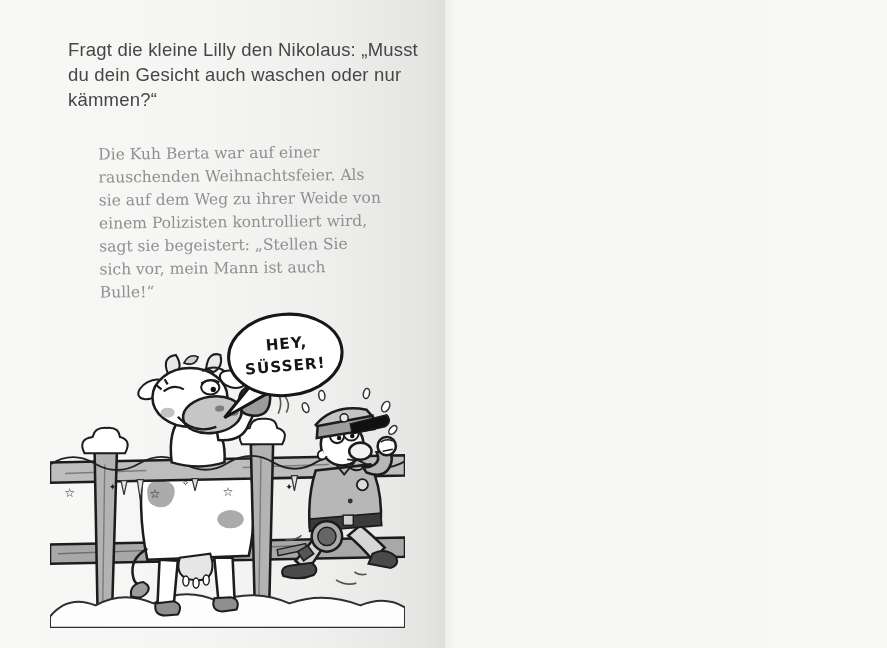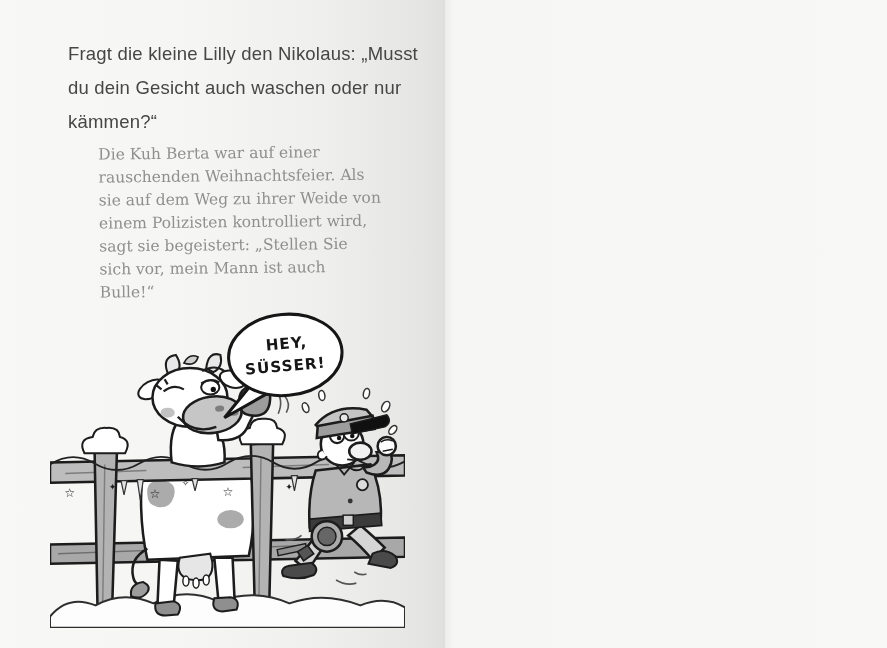--- a/index.html
+++ b/index.html
@@ -4,21 +4,21 @@
 <style>
   html,body{margin:0;padding:0;background:#ffffff;}
   .spread{position:relative;width:887px;height:648px;overflow:hidden;
           font-family:"Liberation Sans",sans-serif;display:flex;}
   .page{position:relative;height:100%;}
   .page-left{width:445px;background:linear-gradient(to right,#f8f8f7 0%,#f5f5f4 45%,#efefee 72%,#e5e5e4 95%,#dfdfde 100%);}
   .page-right{width:442px;background:linear-gradient(to right,#ededec 0%,#f6f6f5 2%,#f8f8f7 100%);}
   .abs{position:absolute;}
   .joke{white-space:pre-line;margin:0;}
   .joke-rounded{font-family:"Liberation Sans",sans-serif;color:#464646;}
-  .joke-nikolaus{left:68px;top:37px;width:385px;font-size:18.5px;line-height:34px;letter-spacing:.2px;}
+  .joke-nikolaus{left:68px;top:37px;width:385px;font-size:18.5px;line-height:25px;letter-spacing:.2px;}
   .joke-kuh{left:99px;top:142px;width:300px;font-family:"DejaVu Serif",serif;
             font-size:15.5px;line-height:23px;color:#8f8f8f;transform:rotate(-.6deg);}
   .illustration{left:50px;top:310px;}
   .star{font-family:"DejaVu Sans",sans-serif;font-size:12px;fill:#1c1c1c;}
   .star-sm{font-size:9px;}
   .bubble-text{font-family:"DejaVu Sans",sans-serif;font-weight:700;font-size:15px;
             letter-spacing:1px;fill:#161616;text-anchor:middle;}
 </style>
 </head>
 <body>

